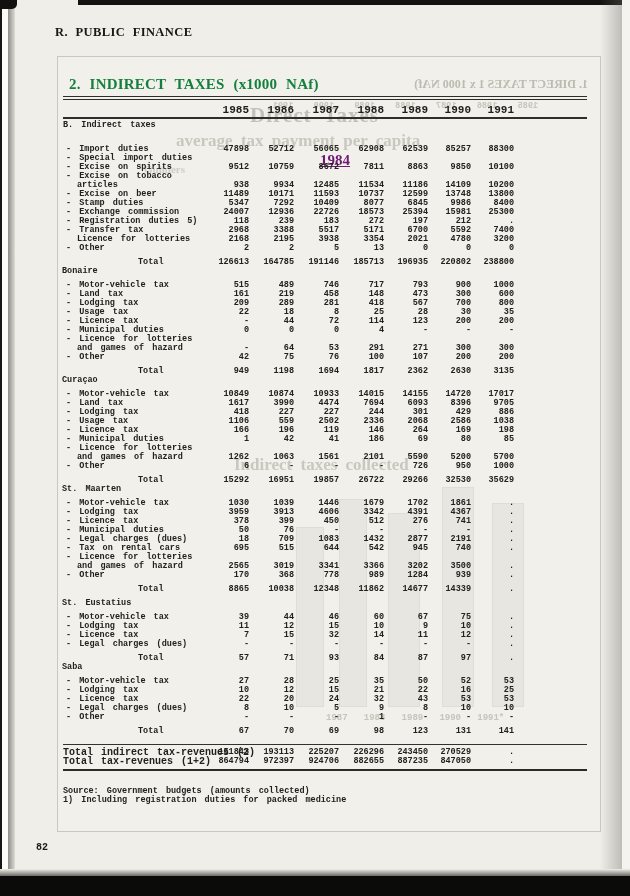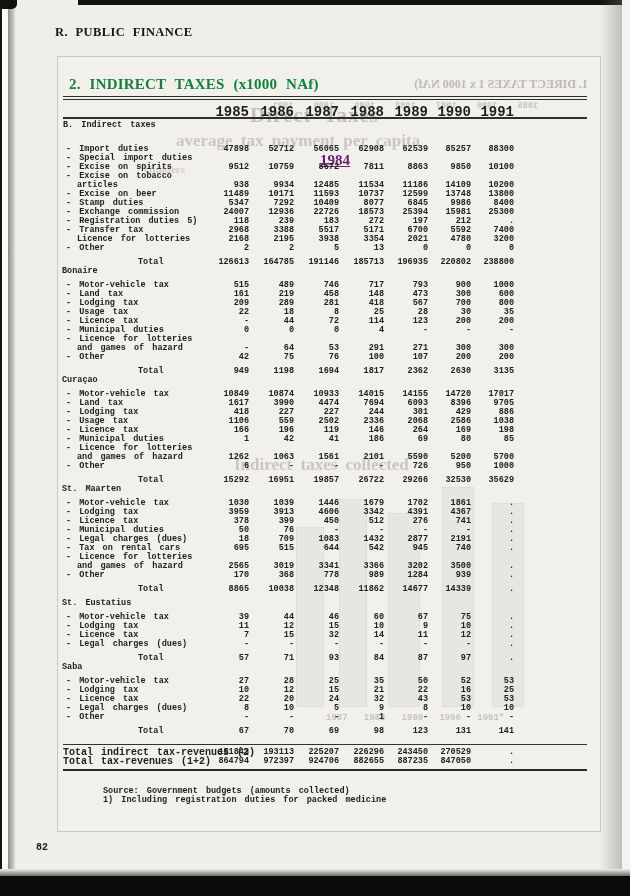--- a/index.html
+++ b/index.html
@@ -22,39 +22,39 @@
   .page-header{position:absolute;left:55px;top:25px;font:700 12.5px "Liberation Serif",serif;
     letter-spacing:.4px;word-spacing:4px;color:#181715;}
   .page-num{position:absolute;left:36px;top:842px;font:700 10px "Liberation Mono",monospace;color:#1c1b19;}
   
   .box{position:absolute;left:57px;top:56px;width:542px;height:774px;
     border:1px solid #c9c7bf;background:#f1f0ea;}
   .title{position:relative;z-index:2;margin:19px 0 0 11px;font:700 15px "Liberation Serif",serif;
     word-spacing:5px;letter-spacing:.2px;color:#15803d;}
   .rule-d{position:relative;z-index:2;height:0;border-top:1px solid #2f2e2a;margin:3px 0 0 5px;width:524px;}
   .rule-d2{margin-top:2px;}
-  .thead{position:relative;z-index:2;height:12px;margin-top:3px;font-weight:700;font-size:14px;color:#1e1d1a;}
+  .thead{position:relative;z-index:2;height:12px;margin-top:3px;font-weight:700;font-size:11px;color:#1e1d1a;}
   .rule-y{position:relative;z-index:2;height:0;border-top:2px solid #2f2e2a;margin:2px 0 0 5px;width:524px;}
   .rows{position:relative;z-index:2;margin-top:2px;font-size:8.5px;font-weight:700;color:#22211e;}
   .tr{position:relative;height:9px;line-height:9px;}
   .t-h{margin-bottom:3px;}
   .t-g{height:5px;}
   .t-g2{height:12px;}
   .t-r{height:7px;}
   .t-r::after{content:"";position:absolute;left:5px;top:3px;width:524px;border-top:1px solid #33322e;}
   .t-R{height:9px;}
   .t-R::after{content:"";position:absolute;left:5px;top:3px;width:524px;border-top:2px solid #2b2a27;}
   .lbl{position:absolute;top:0;white-space:pre;word-spacing:3px;}
   .t-h .lbl{left:5px;}
   .t-s .lbl{left:4px;}
   .t-i .lbl{left:8px;}
   .t-c .lbl{left:19px;}
   .t-T .lbl{left:80px;}
   .t-G .lbl{left:5px;font-size:10px;word-spacing:2px;}
-  .t-f .lbl{left:5px;margin-left:40px;}
+  .t-f .lbl{left:5px;}
   .val{position:absolute;top:0;width:62px;text-align:right;white-space:pre;}
   .yv{position:absolute;top:1px;width:40px;text-align:right;}
   .c0{right:351px}.c1{right:306px}.c2{right:261px}.c3{right:216px}
   .c4{right:172px}.c5{right:129px}.c6{right:86px}
   
   .ghost{position:absolute;z-index:1;pointer-events:none;white-space:pre;filter:blur(.3px);}
   .mir{transform:scaleX(-1);}
   .gh-mtitle{left:250px;top:20px;width:280px;font:700 12px "Liberation Serif",serif;color:#bcbab1;text-align:left;}
   .gh-myears{left:50px;top:44px;width:430px;font:700 8.5px "Liberation Mono",monospace;color:#c6c4bb;}
   .gh-big{left:192px;top:46px;font:700 21px "Liberation Serif",serif;color:#c3c1b8;letter-spacing:1px;word-spacing:6px;}

